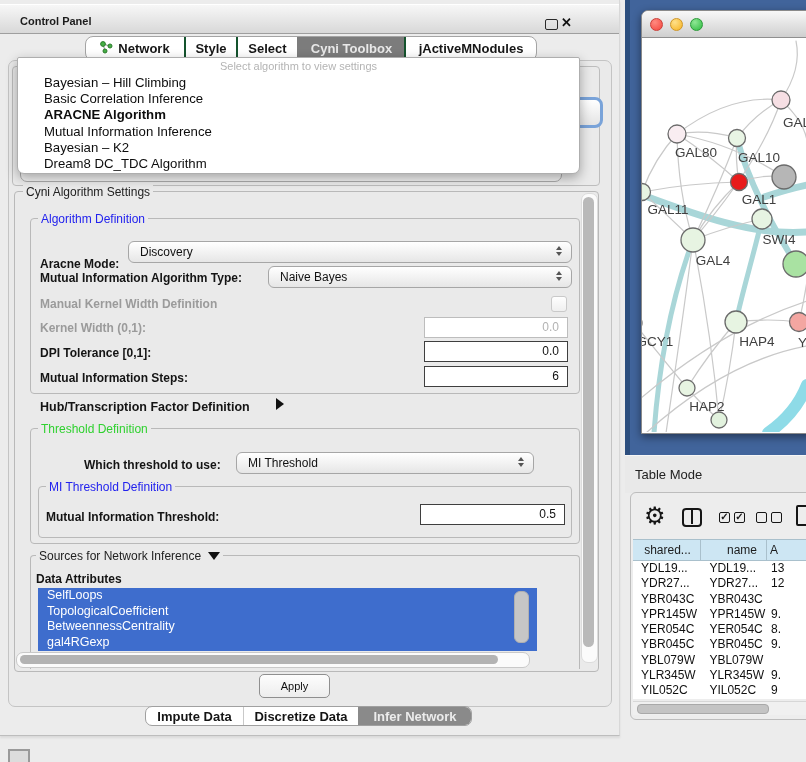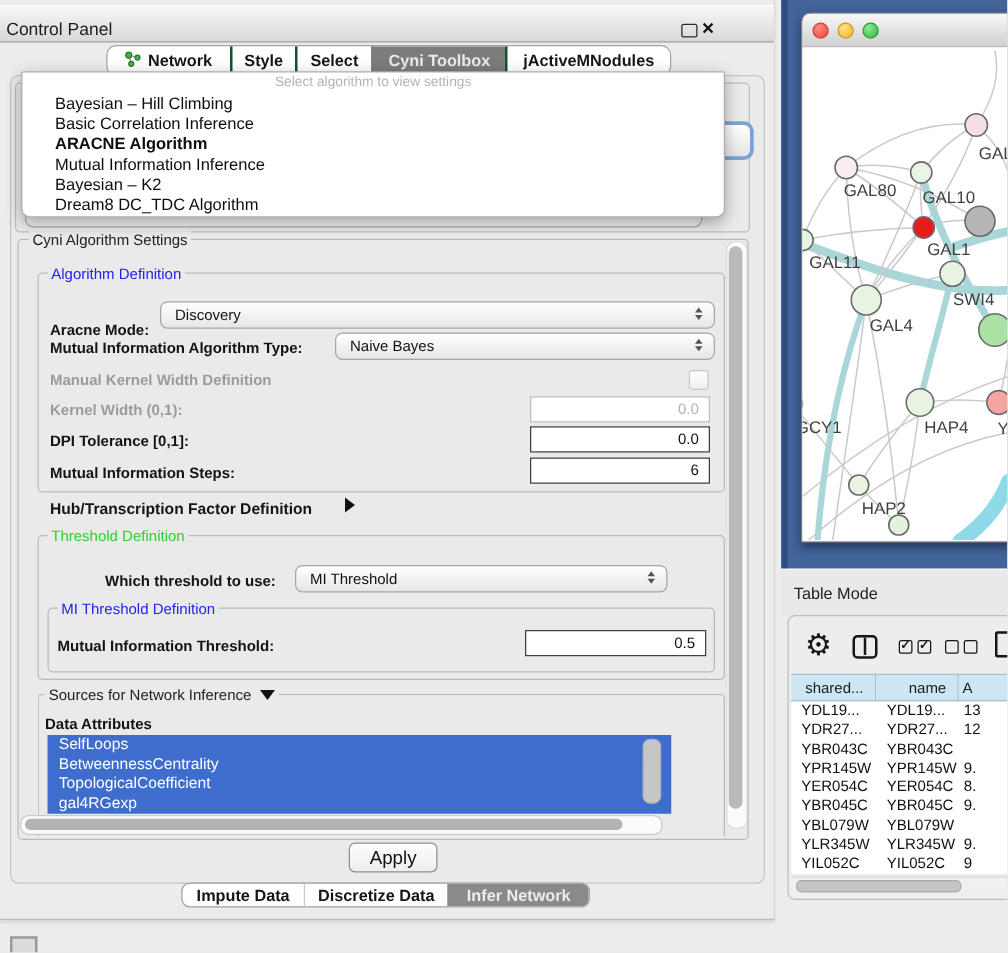--- a/index.html
+++ b/index.html
@@ -6,21 +6,21 @@
   .stage{position:relative;width:806px;height:762px;overflow:hidden;background:#ececec;
          font-family:"Liberation Sans",sans-serif;color:#1a1a1a;}
   .abs{position:absolute;}
 
   
   .control-panel{left:0;top:0;width:619px;height:735px;background:#ececec;
                  border-right:1px solid #d8d8d8;border-bottom:1px solid #bdbdbd;
                  box-shadow:0 2px 2px rgba(0,0,0,.08);}
   .cp-titlebar{left:0;top:4px;width:619px;height:28px;
                background:linear-gradient(#f7f7f7,#d8d8d8);border-bottom:1px solid #9e9e9e;border-top:1px solid #fff;}
-  .cp-title{left:5px;top:10px;font-size:14px;color:#1c1c1c;}
+  .cp-title{left:20px;top:10px;font-size:11px;color:#1c1c1c;font-weight:bold;}
   .float-btn{left:545px;top:14px;width:11px;height:9px;border:1.5px solid #2a2a2a;border-radius:2px;}
   .close-btn{left:561px;top:10px;font-size:13px;font-weight:bold;color:#111;}
 
   .tabbar{left:85px;top:36px;height:23px;display:flex;background:#fff;border:1px solid #a4a4a4;
           border-radius:8px;overflow:hidden;z-index:5;}
   .tabseg{display:flex;align-items:center;justify-content:center;font-size:13px;font-weight:bold;color:#161616;gap:5px;}
   .tabseg + .tabseg{border-left:2px solid #14532d;}
   .tabseg.sel{background:#7c7c7c;color:#e9e9e9;border-color:#7c7c7c;}
 
   
@@ -65,22 +65,22 @@
 
   .attr-list{left:38px;top:588px;width:499px;height:63px;background:#3e6dcd;overflow:hidden;}
   .attr-item{color:#fff;font-size:12.5px;line-height:15.6px;padding-left:9px;white-space:nowrap;}
   .list-vthumb{left:514px;top:591px;width:13px;height:50px;background:#c6c6c6;border-radius:6px;border:1px solid #b0b0b0;}
 
   .vscroll-track{left:581px;top:193px;width:15px;height:468px;background:#fbfbfb;border:1px solid #dcdcdc;border-radius:7px;}
   .vscroll-thumb{left:583px;top:197px;width:11px;height:450px;background:#b9b9b9;border-radius:6px;}
   .hscroll-track{left:16px;top:652px;width:512px;height:14px;background:#fbfbfb;border:1px solid #c9c9c9;border-radius:7px;}
   .hscroll-thumb{left:20px;top:655px;width:478px;height:9px;background:#b3b3b3;border-radius:5px;}
 
-  .apply-btn{left:279px;top:674px;width:69px;height:22px;background:linear-gradient(#fdfdfd,#ededed);
-             border:1px solid #8f8f8f;border-radius:5px;font-size:15px;color:#111;
+  .apply-btn{left:259px;top:674px;width:69px;height:22px;background:linear-gradient(#fdfdfd,#ededed);
+             border:1px solid #8f8f8f;border-radius:5px;font-size:11px;color:#111;
              display:flex;align-items:center;justify-content:center;}
 
   .bottom-tabbar{left:145px;top:706px;height:18px;display:flex;background:#fff;border:1px solid #a0a0a0;border-radius:7px;overflow:hidden;}
   .btab{display:flex;align-items:center;justify-content:center;font-size:13px;font-weight:bold;color:#141414;}
   .btab + .btab{border-left:1px solid #c9c9c9;}
   .btab.sel{background:#8a8a8a;color:#ececec;border-color:#8a8a8a;}
 
   .mini-icon{left:8px;top:749px;width:18px;height:13px;border:2px solid #9a9a9a;background:#dcdcdc;}
 
   
@@ -226,22 +226,22 @@
     <div class="abs groupbox" style="left:30px;top:555px;width:548px;height:113px;border-bottom:none;border-radius:4px 4px 0 0;">
       <span class="legend black" style="left:5px;top:-7px;">
         <span>Sources for Network Inference</span>
         <span class="src-arrow" style="margin-left:4px;"></span>
       </span>
     </div>
     <div class="abs lbl" style="left:36px;top:572px;">Data Attributes</div>
 
     <div class="abs attr-list" id="attr-list">
         <div class="attr-item">SelfLoops</div>
+        <div class="attr-item">TopologicalCoefficient</div>
         <div class="attr-item">BetweennessCentrality</div>
-        <div class="attr-item">TopologicalCoefficient</div>
         <div class="attr-item">gal4RGexp</div>
       </div>
     <div class="abs list-vthumb"></div>
 
     <div class="abs vscroll-track"></div>
     <div class="abs vscroll-thumb"></div>
     <div class="abs hscroll-track"></div>
     <div class="abs hscroll-thumb"></div>
 
     <div class="abs apply-btn">Apply</div>

